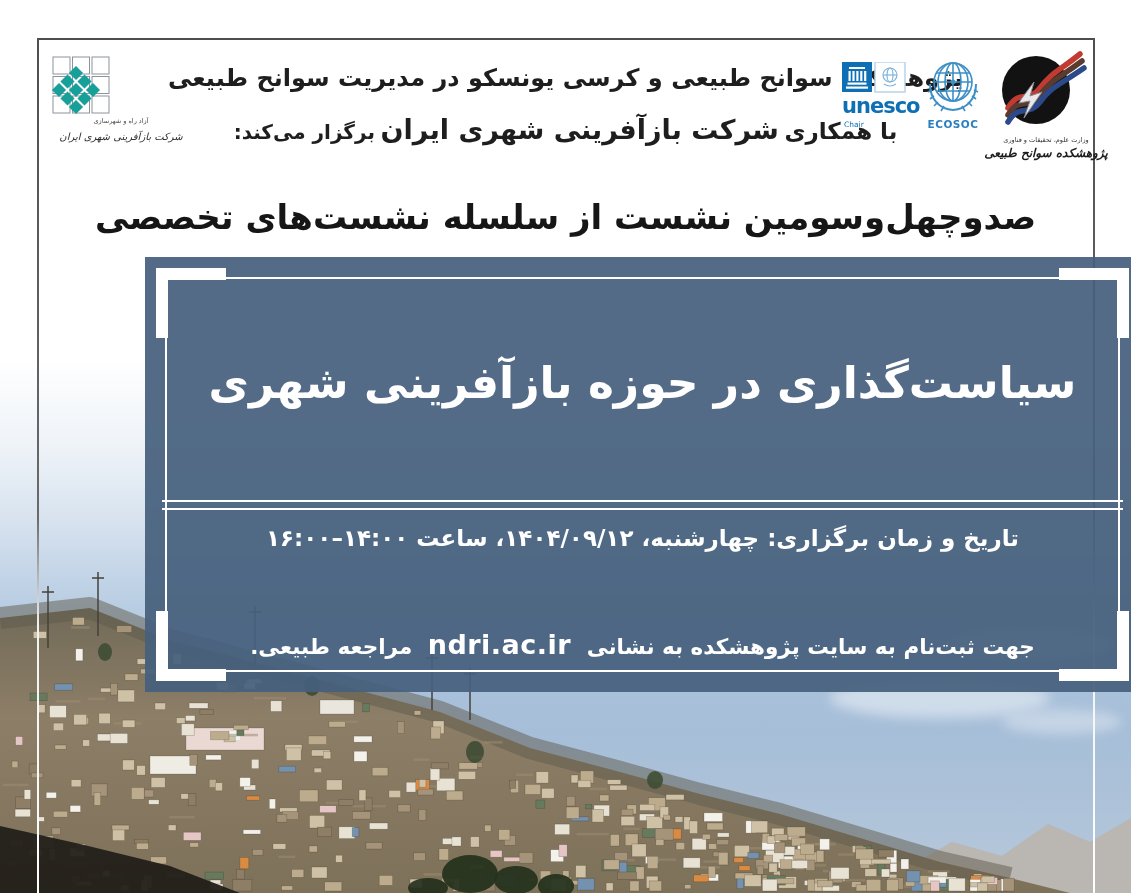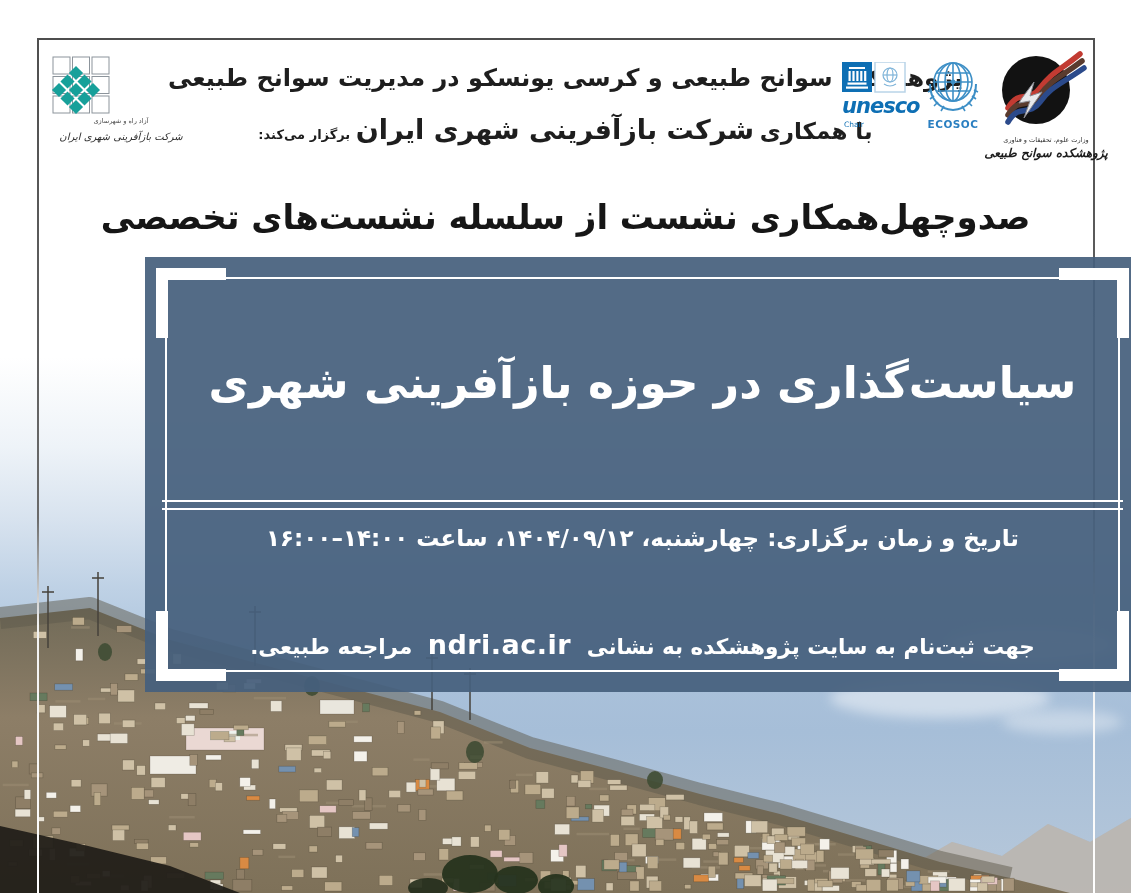--- a/index.html
+++ b/index.html
@@ -13,34 +13,34 @@
   .layer{position:absolute;z-index:2;}
   .rtl{direction:rtl;}
   .nowrap{white-space:nowrap;}
   .centered{left:50%;transform:translateX(-50%);}
 
   
   .hdr-line1{top:64px;font-size:24px;font-weight:bold;color:#1e1e1e;}
   .hdr-line2{top:114px;color:#1e1e1e;font-weight:bold;}
   .hdr-line2 .sm{font-size:23px;}
   .hdr-line2 .lg{font-size:27px;}
-  .hdr-line2 .xs{font-size:13px;}
+  .hdr-line2 .xs{font-size:20px;}
   .series-title{top:197px;font-size:34px;font-weight:bold;color:#161616;}
 
   
   .urc{left:51px;top:55px;width:140px;height:115px;}
   .urc .cap1{position:absolute;top:62px;left:-40px;width:220px;text-align:center;
     font-size:6.5px;color:#4a4a4a;direction:rtl;}
   .urc .cap2{position:absolute;top:76px;left:-40px;width:220px;text-align:center;
     font-size:10px;font-style:italic;color:#2e2e2e;direction:rtl;}
 
   
   .unesco{left:842px;top:62px;width:80px;}
   .unesco .word{position:absolute;top:32px;left:0;width:76px;text-align:center;
-    font-size:21px;font-weight:bold;color:#0e6fb4;letter-spacing:-1px;font-style:italic;}
+    font-size:21px;font-weight:bold;color:#0e6fb4;letter-spacing:-1px;}
   .unesco .chair{position:absolute;top:58px;left:2px;font-size:7.5px;color:#0e6fb4;}
 
   
   .ecosoc{left:920px;top:54px;width:66px;}
   .ecosoc .lbl{position:absolute;top:64px;left:0;width:66px;text-align:center;
     font-size:10.5px;font-weight:bold;color:#2a7fc1;letter-spacing:.5px;}
 
   
   .ndri{left:996px;top:42px;width:100px;}
   .ndri .cap1{position:absolute;top:94px;left:-15px;width:130px;text-align:center;
@@ -627,21 +627,21 @@
         <line x1="16" y1="37" x2="50" y2="37"></line>
           <line x1="33" y1="9" x2="33" y2="47"></line>
         <path d="M10,30 C10,46 20,55 33,56 C46,55 56,46 56,30" stroke-width="2"></path>
         <path d="M12,36 l-4,2 M14,42 l-4,3 M18,48 l-4,4 M24,52 l-3,5 M54,36 l4,2 M52,42 l4,3 M48,48 l4,4 M42,52 l3,5"></path>
       </g>
       <circle cx="33" cy="28" r="2.4" fill="#3d8fc6"></circle>
     </svg>
     <div class="lbl">ECOSOC</div>
   </div>
 
-  <div class="layer rtl nowrap centered series-title">صدوچهل‌همکاری نشست از سلسله نشست‌های تخصصی</div>
+  <div class="layer rtl nowrap centered series-title">صدوچهل‌وسومین نشست از سلسله نشست‌های تخصصی</div>
 
   <div class="layer panel">
     <div class="inner-border"></div>
     <div class="bracket tl"></div>
     <div class="bracket tr"></div>
     <div class="bracket bl"></div>
     <div class="bracket br"></div>
 
     <div class="txt rtl nowrap centered panel-title">سیاست‌گذاری در حوزه بازآفرینی شهری</div>
     <div class="separator"></div>

